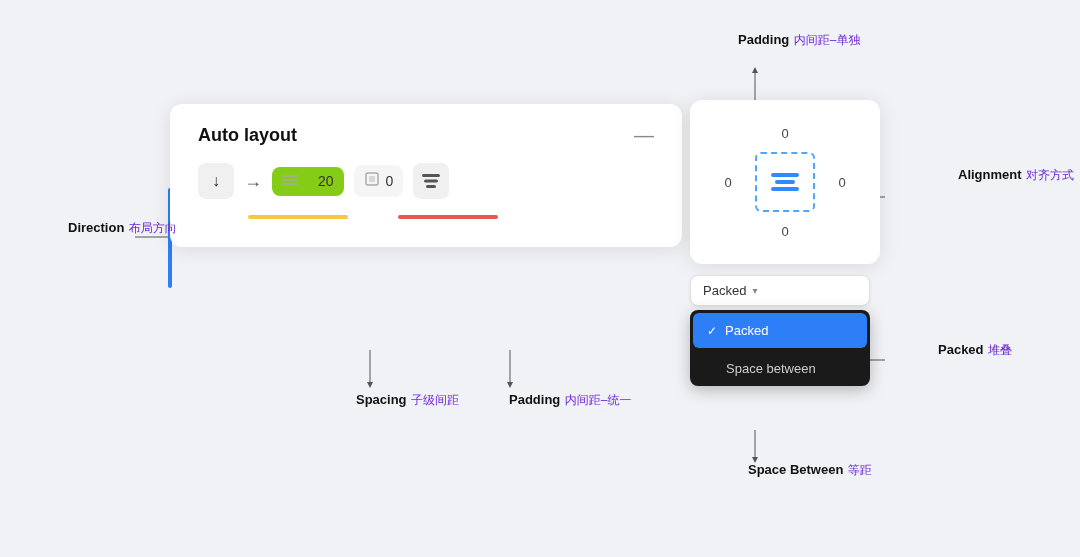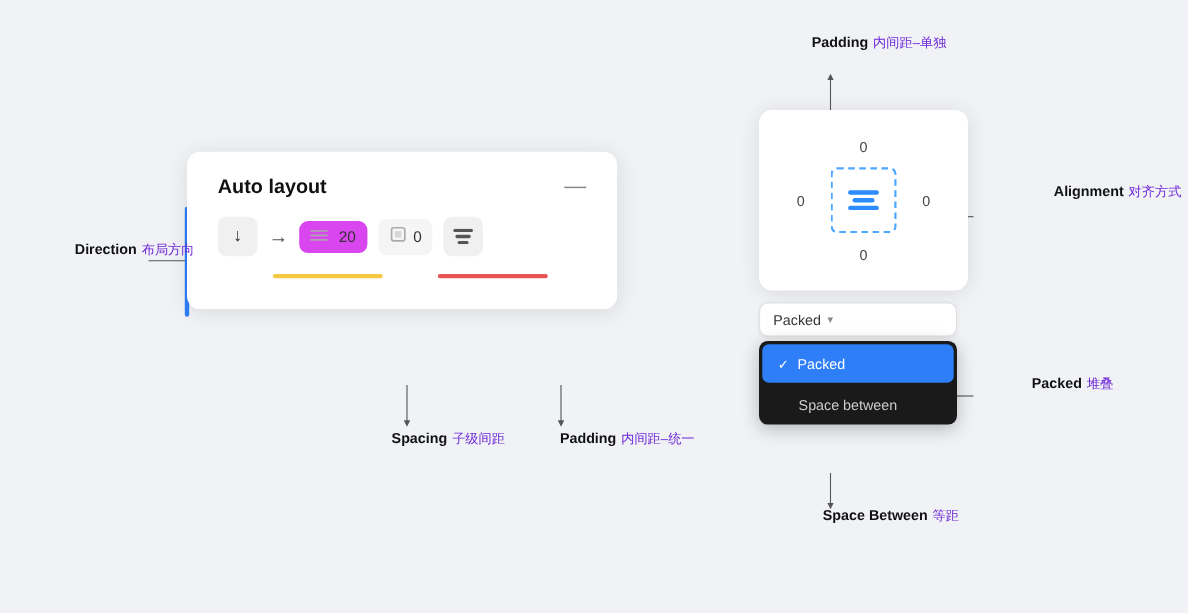--- a/index.html
+++ b/index.html
@@ -8,26 +8,26 @@
       font-family: -apple-system, BlinkMacSystemFont, 'Segoe UI', sans-serif;
       width: 1080px;
       height: 557px;
       overflow: hidden;
       position: relative;
     }
 
     
     .auto-layout-panel {
       position: absolute;
-      top: 138px;
+      top: 104px;
       left: 170px;
       background: #fff;
       border-radius: 12px;
       padding: 20px 28px 28px 28px;
-      width: 391px;
+      width: 512px;
       box-shadow: 0 2px 20px rgba(0,0,0,0.10);
     }
 
     .panel-header {
       display: flex;
       align-items: center;
       justify-content: space-between;
       margin-bottom: 16px;
     }
 
@@ -65,22 +65,22 @@
     }
 
     .arrow-right {
       font-size: 18px;
       color: #555;
     }
 
     .spacing-control {
       display: flex;
       align-items: center;
-      gap: 10px;
-      background: #d946ef;
+      gap: 20px;
+      background: #84cc16;
       border-radius: 8px;
       padding: 6px 10px;
     }
 
     .spacing-icon {
       color: #aaa;
       font-size: 14px;
     }
 
     .spacing-value {

